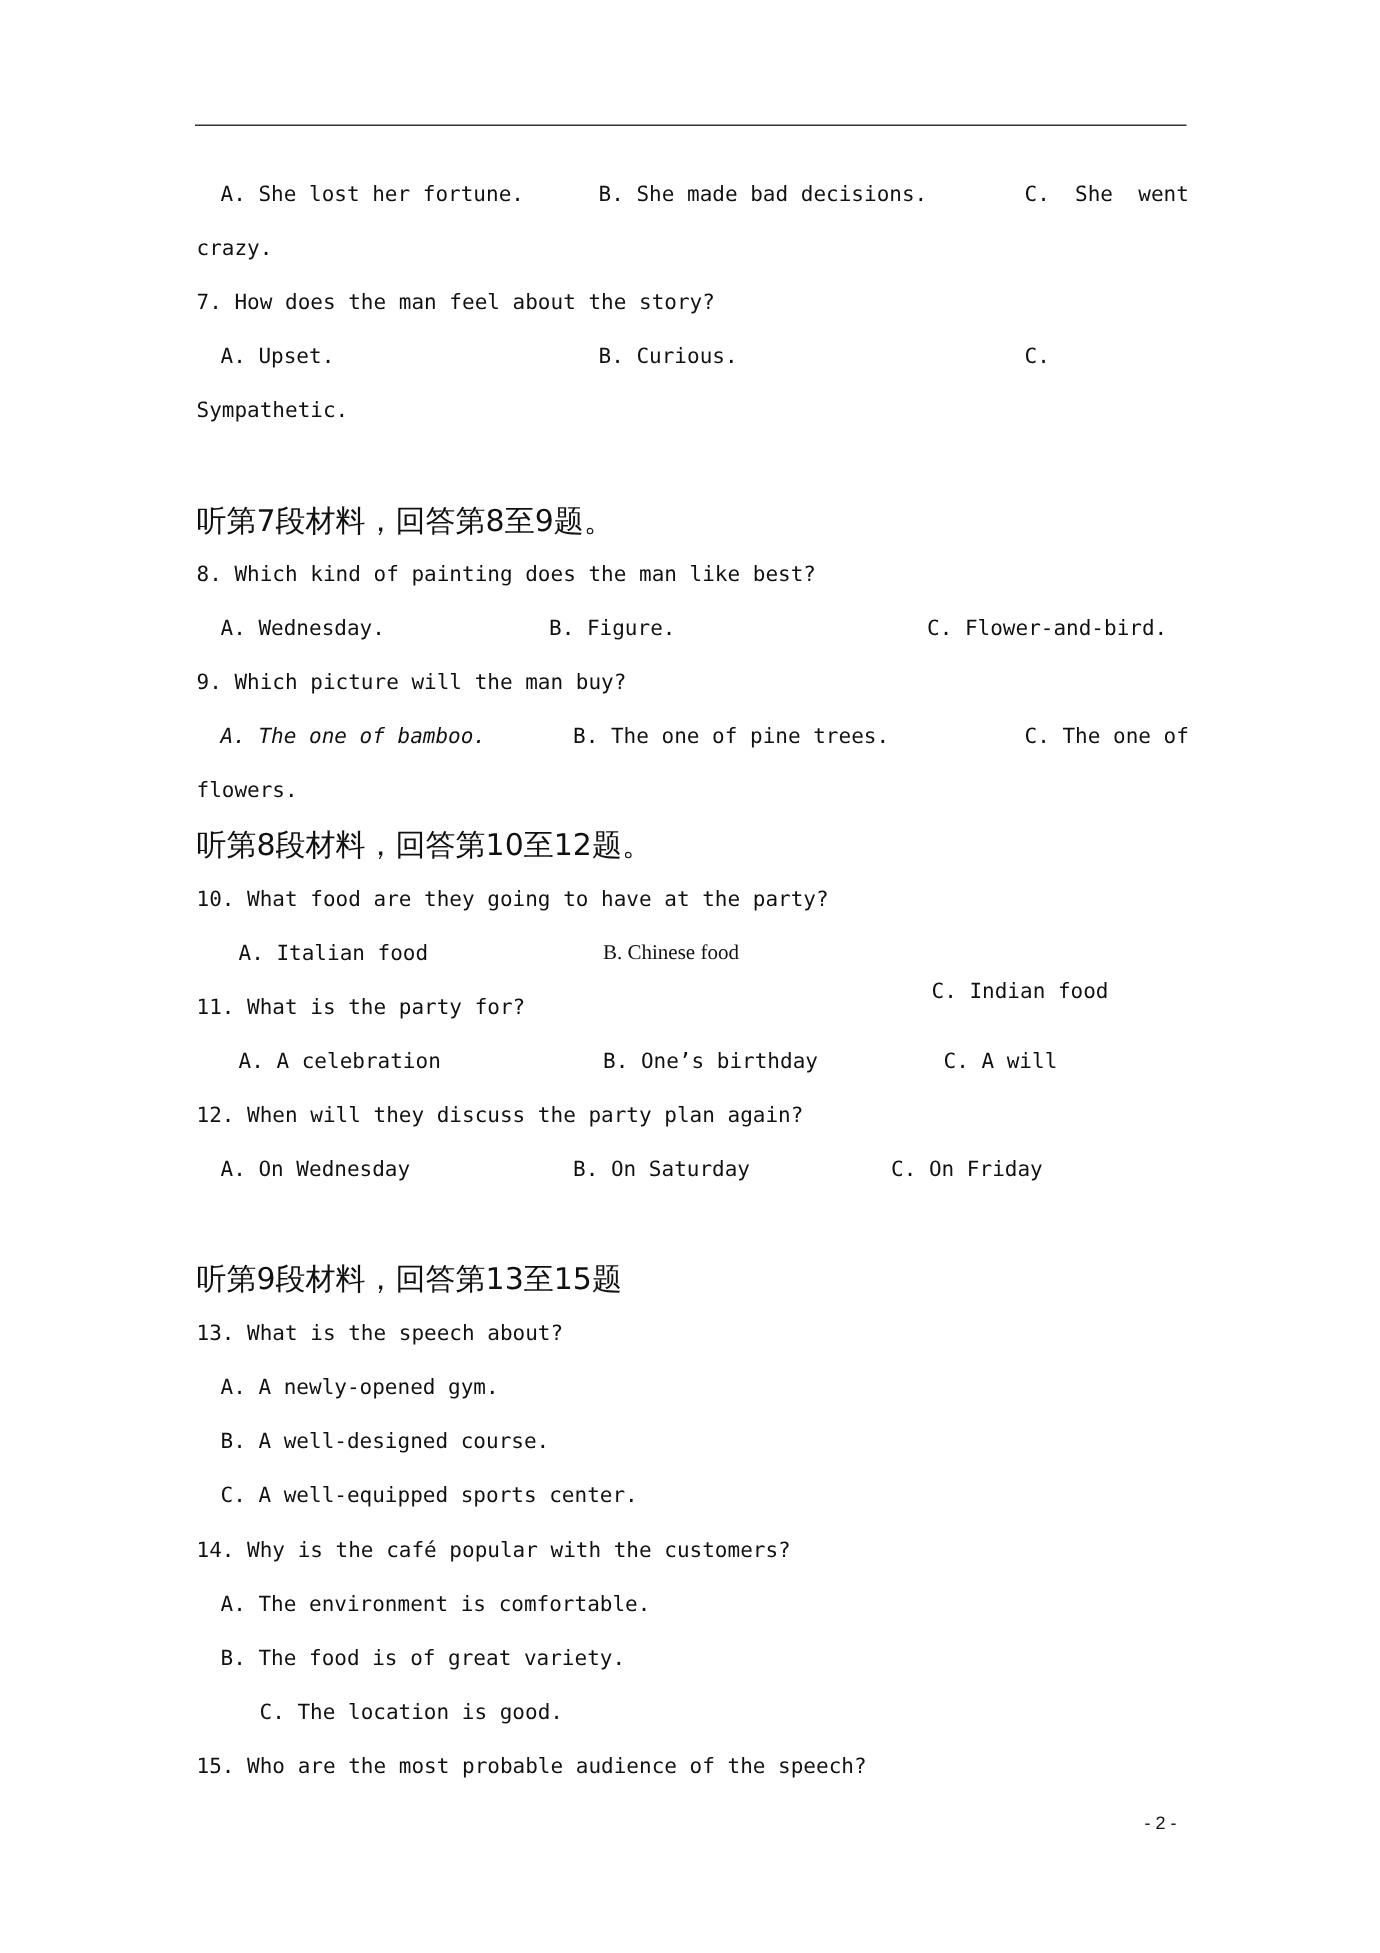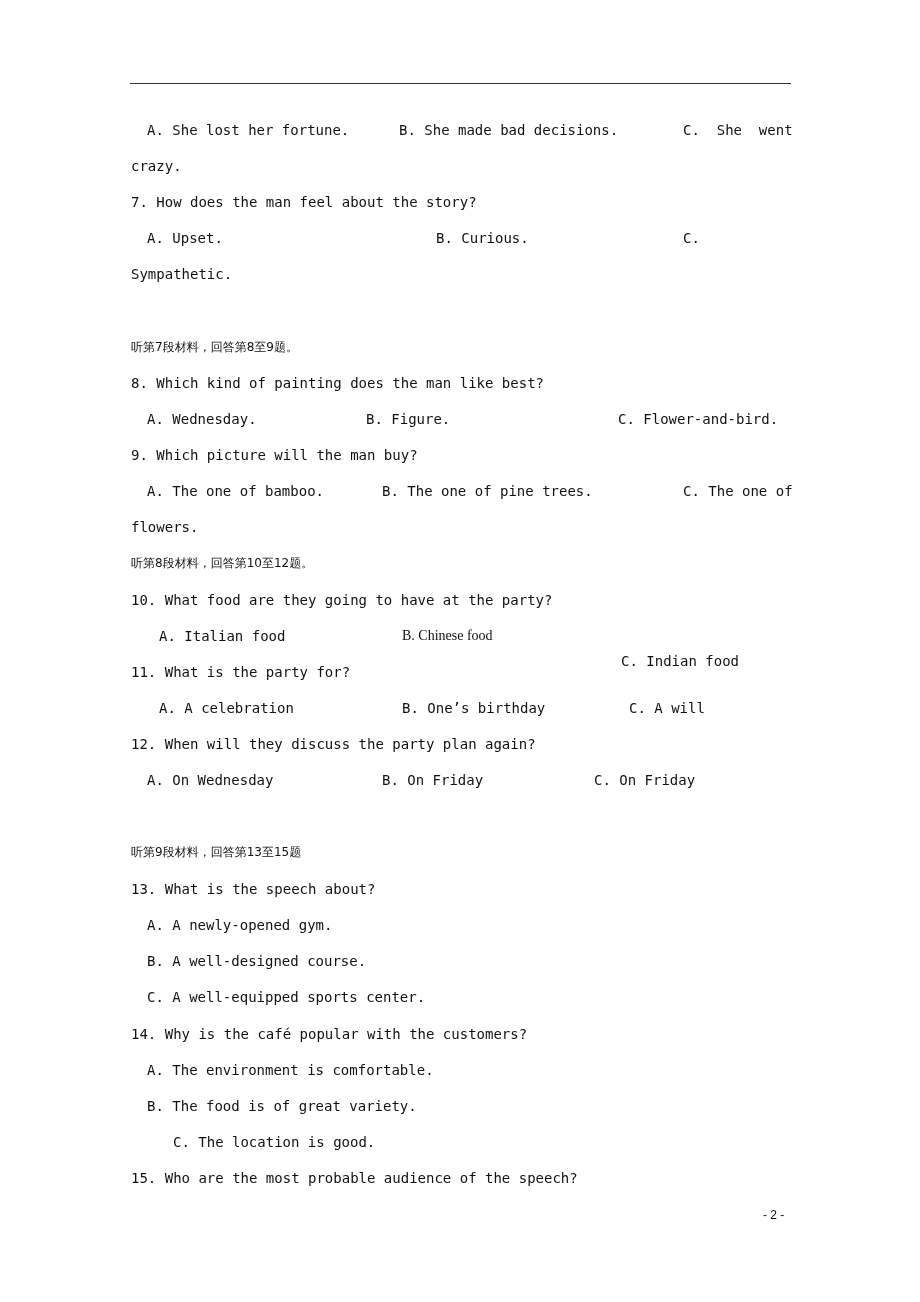--- a/index.html
+++ b/index.html
@@ -7,63 +7,63 @@
     .page { position: absolute; left: 0; top: 0; width: 920px; height: 1222px; background: #fff; text-align: right; }
     .rule { position: absolute; left: 130px; top: 83px; width: 661px; height: 0; border-top: 1px solid #333; }
     .line {
       position: absolute;
       font-family: "DejaVu Sans Mono", "Liberation Mono", monospace;
       font-size: 14px;
       color: #111;
       white-space: pre;
       line-height: 18px;
     }
-    .cn { font-family: "DejaVu Sans", "Liberation Sans", sans-serif; font-size: 12px; letter-spacing: 0; }
+    .cn { font-family: "DejaVu Sans", "Liberation Sans", sans-serif; font-size: 20px; letter-spacing: 0; }
     .pagenum {
       position: absolute; left: 763px; top: 1208px;
       font-family: "Liberation Sans", sans-serif; font-size: 12px; color: #111;
     }
   </style>
 </head>
 <body>
 
 <div class="page">
   <div class="rule"></div>
   <div id="lines">
       <div class="line" style="left: 147px; top: 121px;">A. She lost her fortune.</div>
       <div class="line" style="left: 399px; top: 121px;">B. She made bad decisions.</div>
       <div class="line" style="left: 683px; top: 121px;">C.  She  went</div>
       <div class="line" style="left: 131px; top: 157px;">crazy.</div>
       <div class="line" style="left: 131px; top: 193px;">7. How does the man feel about the story?</div>
       <div class="line" style="left: 147px; top: 229px;">A. Upset.</div>
-      <div class="line" style="left: 399px; top: 229px; margin-left: 37px;">B. Curious.</div>
+      <div class="line" style="left: 399px; top: 229px;">B. Curious.</div>
       <div class="line" style="left: 683px; top: 229px;">C.</div>
       <div class="line" style="left: 131px; top: 265px;">Sympathetic.</div>
       <div class="line cn" style="left: 131px; top: 338px;">听第7段材料，回答第8至9题。</div>
       <div class="line" style="left: 131px; top: 374px;">8. Which kind of painting does the man like best?</div>
       <div class="line" style="left: 147px; top: 410px;">A. Wednesday.</div>
       <div class="line" style="left: 366px; top: 410px;">B. Figure.</div>
       <div class="line" style="left: 618px; top: 410px;">C. Flower-and-bird.</div>
       <div class="line" style="left: 131px; top: 446px;">9. Which picture will the man buy?</div>
-      <div class="line" style="left: 147px; top: 482px;">A. The one of bamboo.</div>
+      <div class="line" style="left: 147px; top: 482px; font-style: italic;">A. The one of bamboo.</div>
       <div class="line" style="left: 382px; top: 482px;">B. The one of pine trees.</div>
       <div class="line" style="left: 683px; top: 482px;">C. The one of</div>
       <div class="line" style="left: 131px; top: 518px;">flowers.</div>
       <div class="line cn" style="left: 131px; top: 554px;">听第8段材料，回答第10至12题。</div>
       <div class="line" style="left: 131px; top: 591px;">10. What food are they going to have at the party?</div>
       <div class="line" style="left: 159px; top: 627px;">A. Italian food</div>
       <div class="line" style="left: 402px; top: 627px; font-family: Liberation Serif, serif;">B. Chinese food</div>
       <div class="line" style="left: 621px; top: 627px; margin-top: 25px;">C. Indian food</div>
       <div class="line" style="left: 131px; top: 663px;">11. What is the party for?</div>
       <div class="line" style="left: 159px; top: 699px;">A. A celebration</div>
       <div class="line" style="left: 402px; top: 699px;">B. One’s birthday</div>
       <div class="line" style="left: 629px; top: 699px;">C. A will</div>
       <div class="line" style="left: 131px; top: 735px;">12. When will they discuss the party plan again?</div>
       <div class="line" style="left: 147px; top: 771px;">A. On Wednesday</div>
-      <div class="line" style="left: 382px; top: 771px;">B. On Friday</div>
+      <div class="line" style="left: 382px; top: 771px;">B. On Saturday</div>
       <div class="line" style="left: 594px; top: 771px;">C. On Friday</div>
       <div class="line cn" style="left: 131px; top: 843px;">听第9段材料，回答第13至15题</div>
       <div class="line" style="left: 131px; top: 880px;">13. What is the speech about?</div>
       <div class="line" style="left: 147px; top: 916px;">A. A newly-opened gym.</div>
       <div class="line" style="left: 147px; top: 952px;">B. A well-designed course.</div>
       <div class="line" style="left: 147px; top: 988px;">C. A well-equipped sports center.</div>
       <div class="line" style="left: 131px; top: 1025px;">14. Why is the café popular with the customers?</div>
       <div class="line" style="left: 147px; top: 1061px;">A. The environment is comfortable.</div>
       <div class="line" style="left: 147px; top: 1097px;">B. The food is of great variety.</div>
       <div class="line" style="left: 147px; top: 1133px; margin-left: 26px;">C. The location is good.</div>

